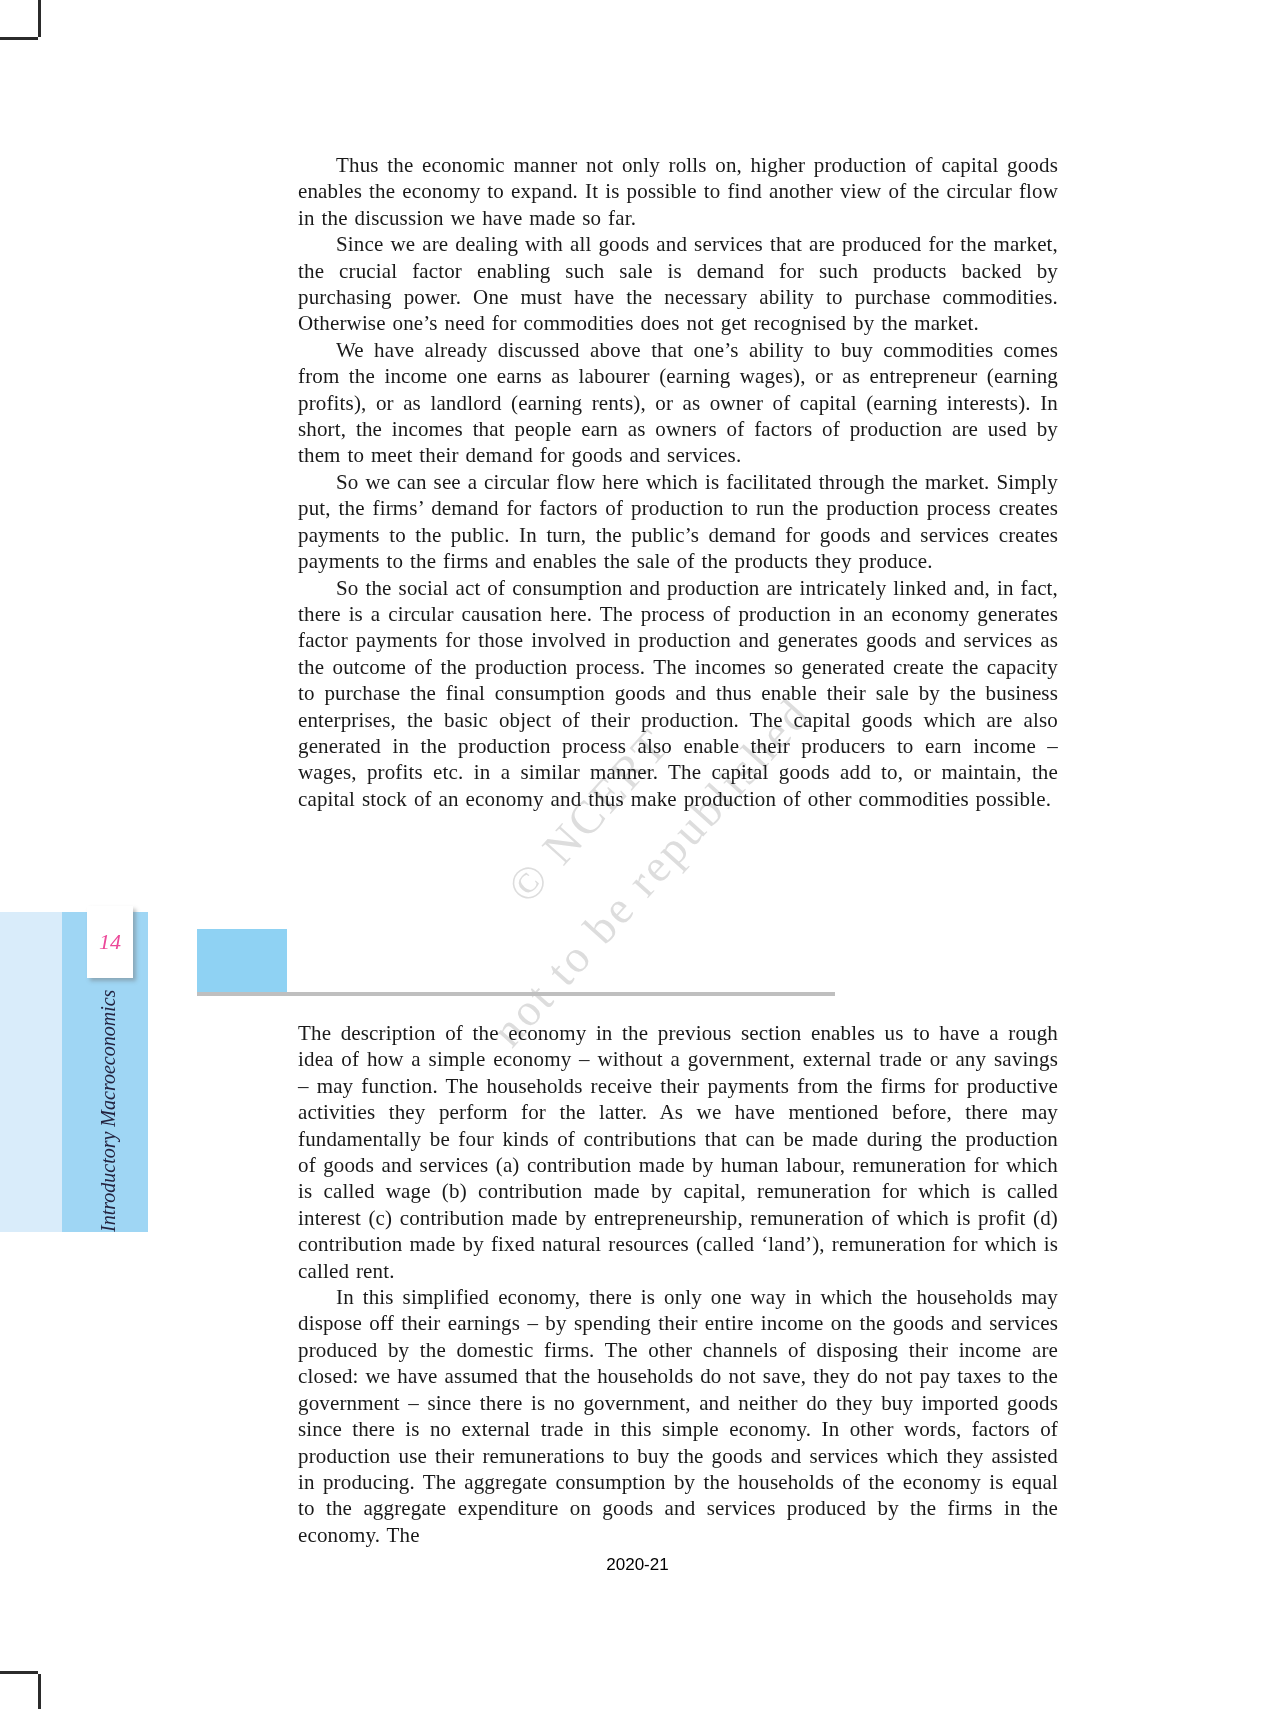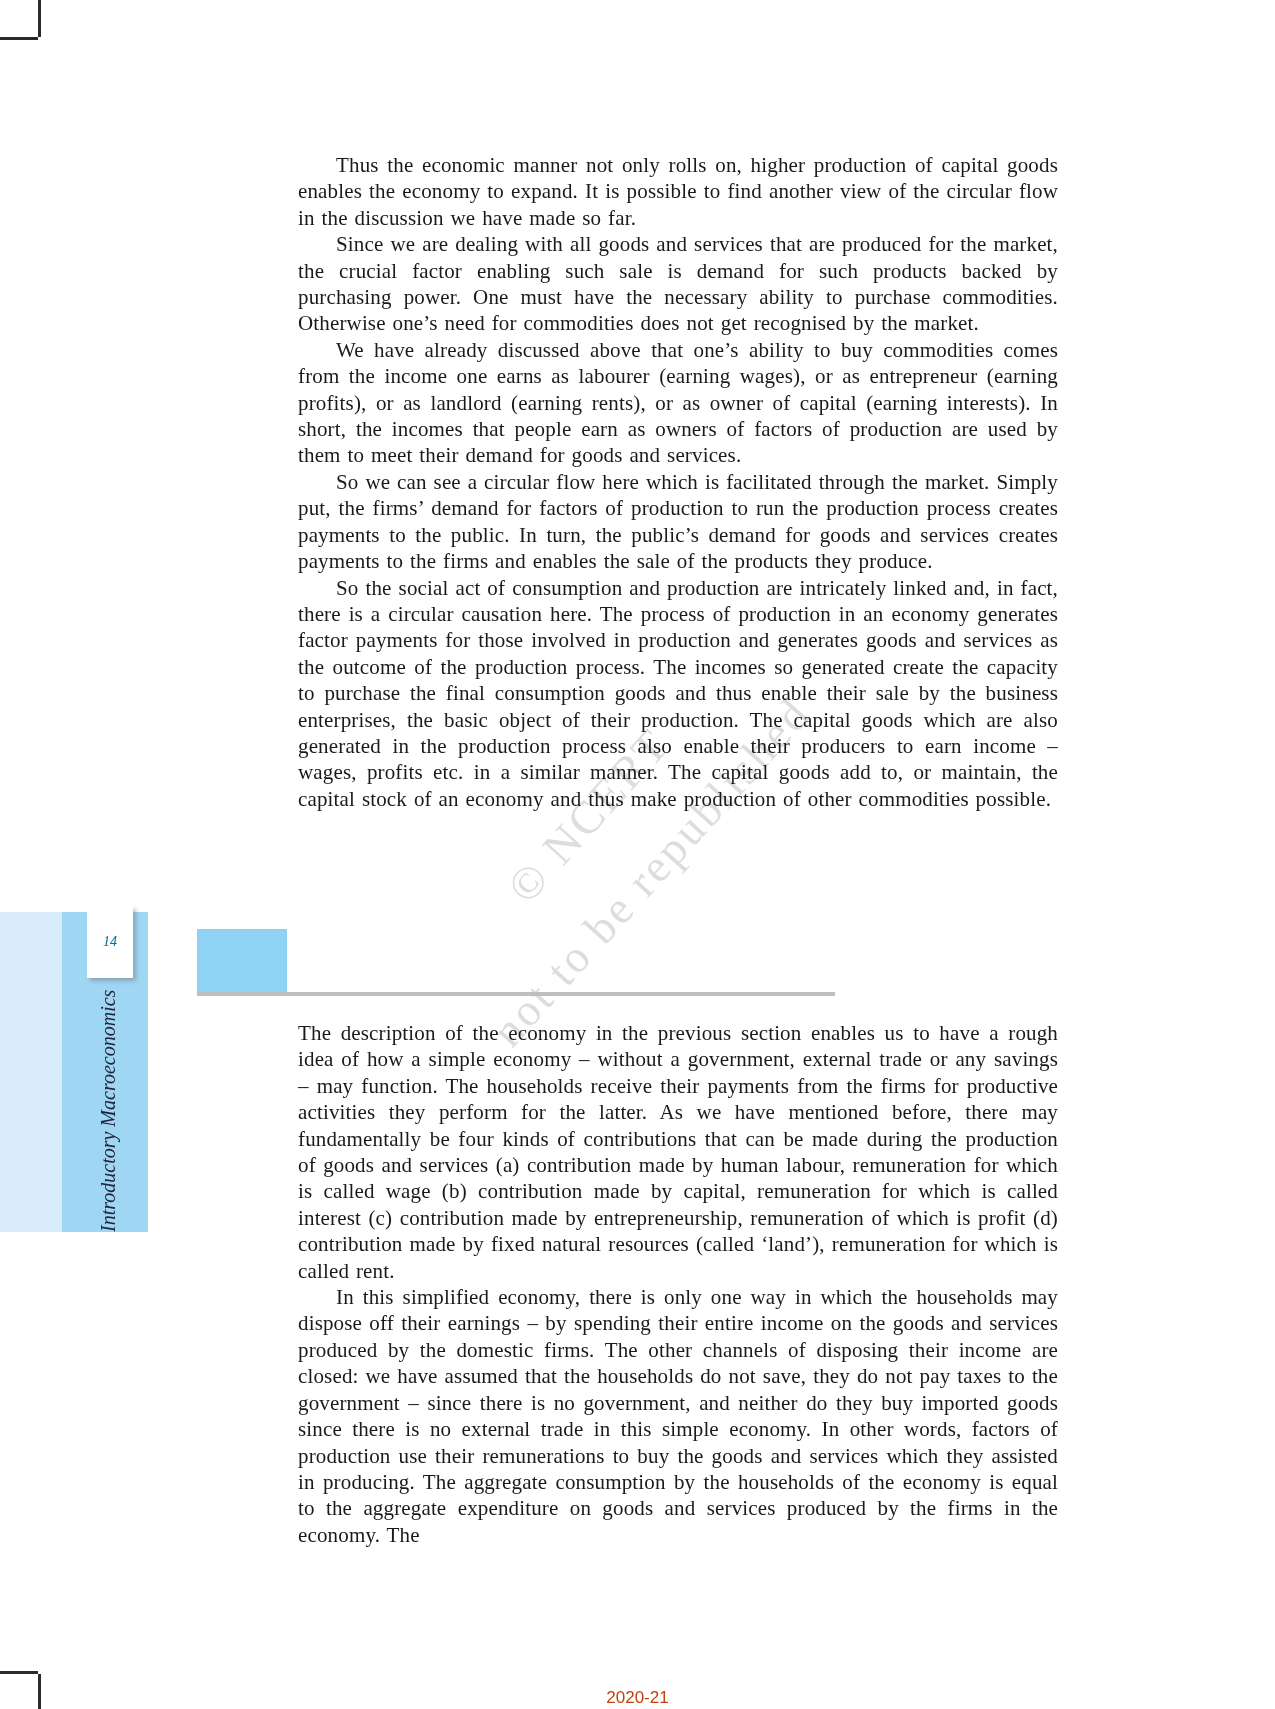--- a/index.html
+++ b/index.html
@@ -101,22 +101,22 @@
   .pagenum-box {
     position: absolute;
     left: 87px; top: 906px;
     width: 46px; height: 72px;
     background: #ffffff;
     box-shadow: 3px 3px 4px rgba(110,110,110,0.45);
     display: flex;
     align-items: center;
     justify-content: center;
     font-style: italic;
-    font-size: 14px;
-    color: #0369a1;
+    font-size: 22px;
+    color: #ec4899;
     z-index: 2;
   }
   .book-title-vertical {
     position: absolute;
     left: 90px; top: 988px;
     width: 36px; height: 246px;
     writing-mode: vertical-rl;
     transform: rotate(180deg);
     display: flex;
     align-items: center;
@@ -124,26 +124,26 @@
     font-style: italic;
     font-size: 20px;
     color: #23233f;
     z-index: 2;
     white-space: nowrap;
   }
 
   
   .footer {
     position: absolute;
-    left: 0; top: 1688px;
+    left: 0; top: 1555px;
     width: 1275px;
     text-align: center;
     font-family: "Liberation Sans", "DejaVu Sans", sans-serif;
     font-size: 17px;
-    color: #c2410c;
+    color: #000000;
     z-index: 1;
   }
 </style>
 </head>
 <body>
 
 <div class="page">
 
   <div class="mark tl-v"></div>
   <div class="mark tl-h"></div>

